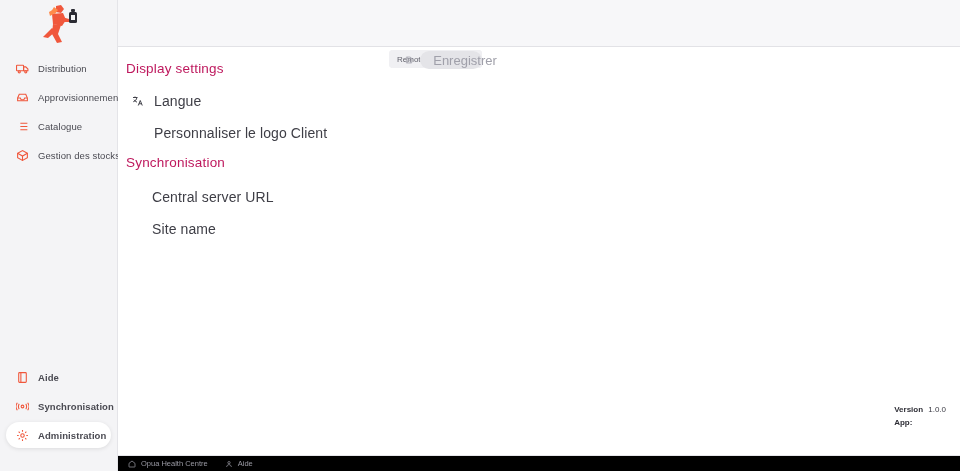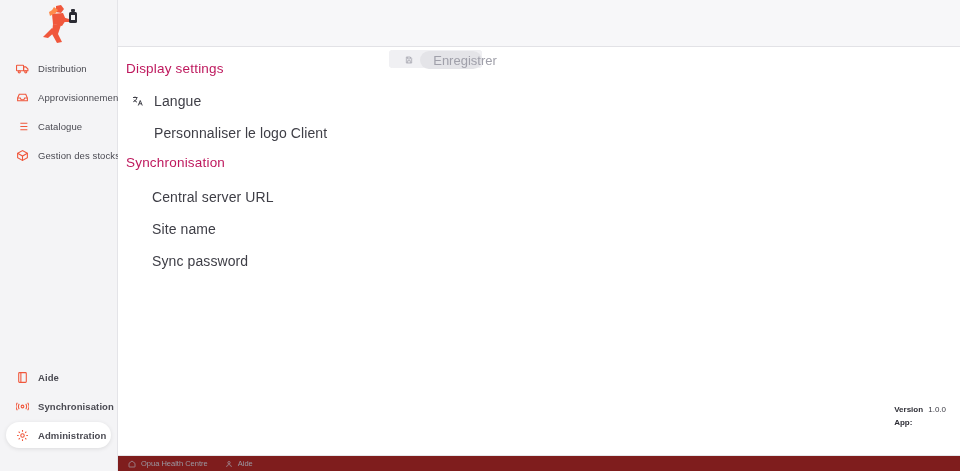--- a/index.html
+++ b/index.html
@@ -224,21 +224,21 @@
     text-align: left;
   }
   .version-box .vrow { display: flex; gap: 0; }
   .version-box .vkey { font-weight: bold; width: 34px; }
   .version-box .vval { color: #3b3b44; }
 
   
   .statusbar {
     height: 16px;
     flex: 0 0 16px;
-    background: #7f1d1d;
+    background: #000000;
     border-top: 1px solid #e6e6ea;
     display: flex;
     align-items: center;
     gap: 5px;
     padding-left: 10px;
     font-size: 7.5px;
     color: #9a9aa4;
   }
   .statusbar .sb-ico { display: flex; align-items: center; color: #a6a6b0; }
   .statusbar .sb-ico svg { display: block; }
@@ -387,32 +387,20 @@
       <div class="form-row">
         <span class="row-label label-sync">Central server URL</span>
         <input class="txt-input w-wide" type="text" value="http://localhost:2048" style="">
       </div>
 
       <div class="form-row">
         <span class="row-label label-sync">Site name</span>
         <input class="txt-input w-wide" type="text" value="Remote" style="">
       </div>
 
-      <div class="form-row">
-        <span class="row-label label-sync">Sync password</span>
-        <div class="pw-wrap">
-          <input class="txt-input" type="password" value="" style="">
-          <span class="eye">
-            <svg width="10" height="10" viewBox="0 0 24 24" fill="none" stroke="currentColor" stroke-width="2">
-              <path d="M1.5 12S5.5 5.5 12 5.5 22.5 12 22.5 12 18.5 18.5 12 18.5 1.5 12 1.5 12z"></path>
-              <circle cx="12" cy="12" r="3"></circle>
-            </svg>
-          </span>
-        </div>
-      </div>
 
 
       <div class="form-row">
         <button class="save-btn">
           <span>
             <svg width="8" height="8" viewBox="0 0 24 24" fill="none" stroke="currentColor" stroke-width="2.2">
               <path d="M4 3h12l4 4v14H4z"></path>
                 <path d="M8 3v6h8V3M8 21v-7h8v7"></path>
             </svg>
           </span>

